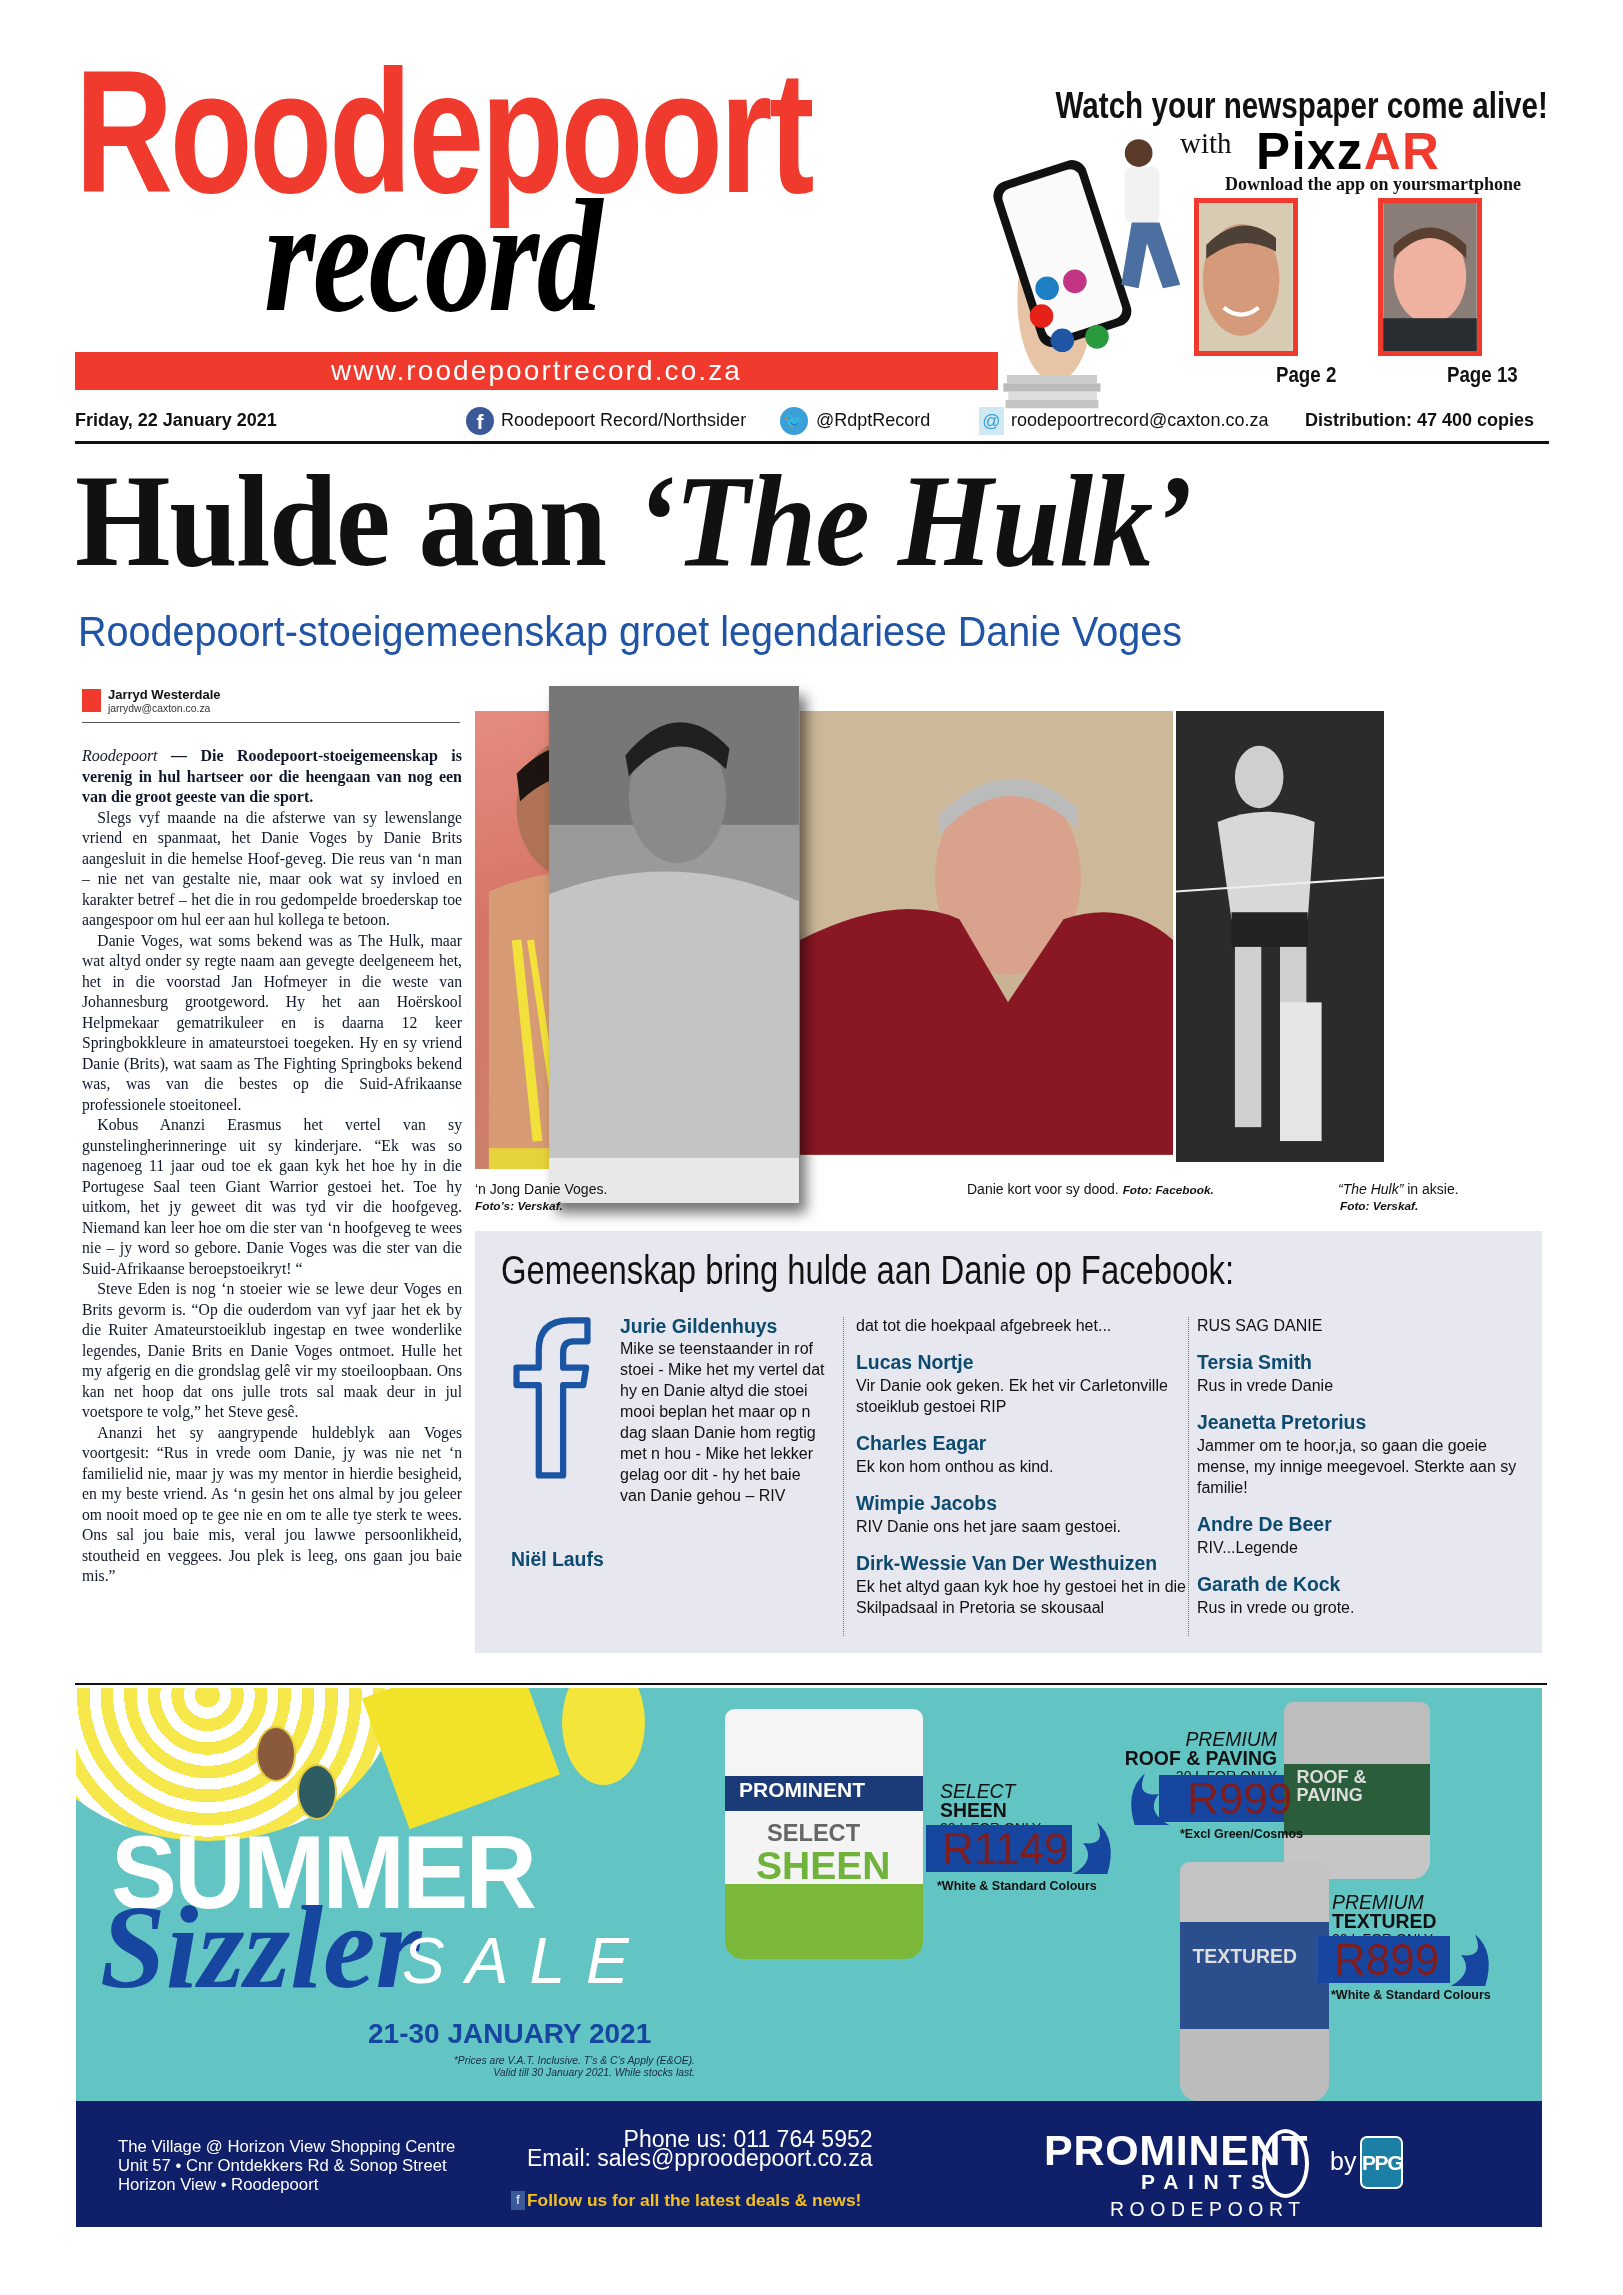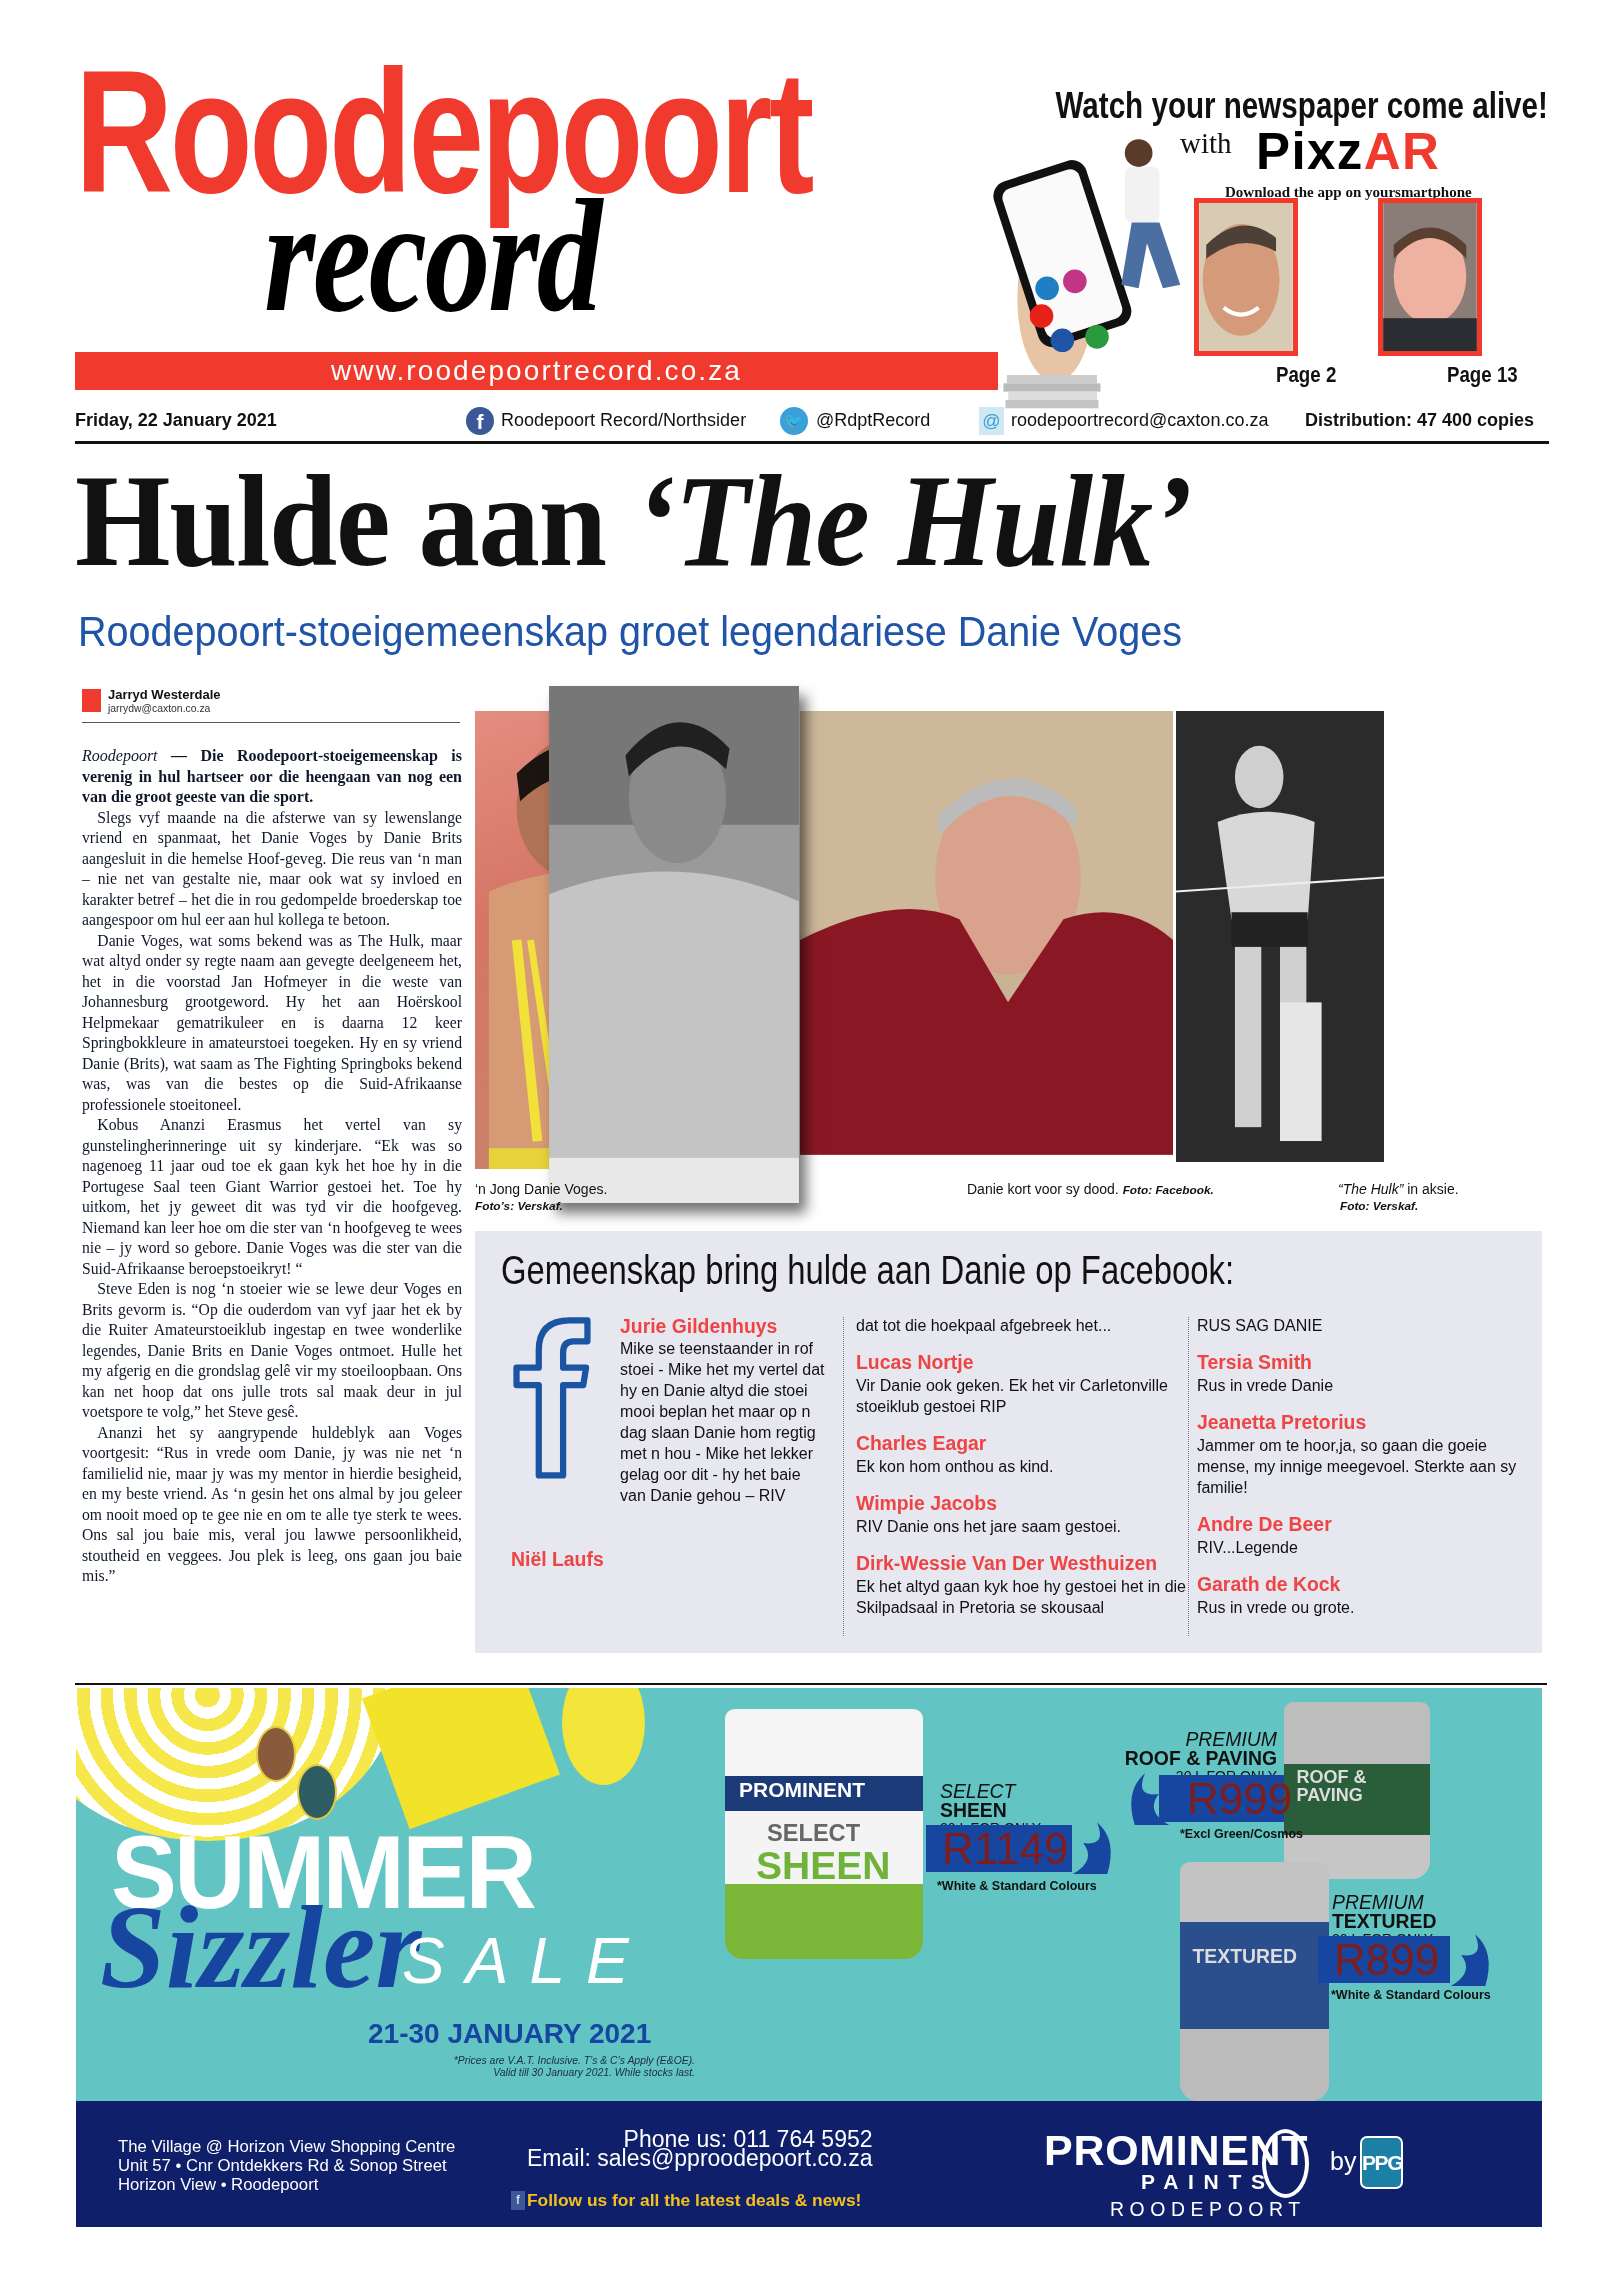--- a/index.html
+++ b/index.html
@@ -18,21 +18,21 @@
   .mast-url { left: 75px; top: 352px; width: 923px; height: 38px; text-align: center; color: #fff;
     font-size: 28px; line-height: 38px; letter-spacing: 2.1px; }
 
   
   .promo-title { left: 1000px; top: 85px; width: 555px; text-align: center; font-weight: 700;
     font-size: 37px; line-height: 42px; white-space: nowrap; transform: scaleX(0.8); transform-origin: center top; }
   .promo-with { left: 1180px; top: 127px; font-family: "Liberation Serif", serif; font-size: 29px; }
   .pixzar { left: 1256px; top: 124px; font-size: 51px; font-weight: 700; letter-spacing: 1.4px; line-height: 56px; }
   .pixzar .pix { color: #000; }
   .pixzar .ar { color: #f03a2e; }
-  .promo-dl { left: 1225px; top: 184px; font-family: "Liberation Serif", serif; font-weight: 700; font-size: 15px; }
+  .promo-dl { left: 1225px; top: 174px; font-family: "Liberation Serif", serif; font-weight: 700; font-size: 18px; }
   .promo-phone { left: 993px; top: 125px; width: 215px; height: 285px; }
   .face-frame { width: 104px; height: 160px; border: 5.6px solid #f03a2e; overflow: hidden; }
   .face1 { left: 1194px; top: 198px; width: 104px; height: 158px; }
   .face2 { left: 1378px; top: 198px; width: 104px; height: 158px; }
   .face-img { width: 100%; height: 100%; }
   .page-lbl { font-weight: 700; font-size: 22px; transform: scaleX(0.85); transform-origin: left top; }
   .pg2 { left: 1276px; top: 362px; }
   .pg13 { left: 1447px; top: 362px; }
   .strip-date { left: 75px; top: 410px; font-weight: 700; font-size: 18px; }
   .strip-fb-icon { left: 466px; top: 407px; width: 28px; height: 28px; border-radius: 50%; background: #3b5998;
@@ -80,21 +80,21 @@
   .cap3 { left: 967px; top: 1180px; }
   .cap4 { left: 1338px; top: 1180px; text-align: center; }
   .cap4c { left: 1340px; top: 1199px; font-weight: 700; font-style: italic; font-size: 11.8px; }
 
   
   .fb-box { left: 475px; top: 1231px; width: 1067px; height: 422px; background: #e7e7f0; }
   .fb-title { left: 501px; top: 1247px; font-size: 40px; line-height: 46px; white-space: nowrap;
     transform: scaleX(0.82); transform-origin: left top; color: #111; }
   .fb-logo { left: 504px; top: 1312px; width: 89px; height: 167px; }
   .fb-col { font-size: 16px; line-height: 21px; color: #111; }
-  .fb-col .nm { color: #ef4444; font-weight: 700; font-size: 19.4px; line-height: 23.6px; margin-top: 11px; }
+  .fb-col .nm { color: #0c4a6e; font-weight: 700; font-size: 19.4px; line-height: 23.6px; margin-top: 11px; }
   .fb-col .nm:first-child { margin-top: 0; }
   .col1 { left: 511px; top: 1315px; width: 319px; }
   .col1 .indent { padding-left: 109px; }
   .col2 { left: 856px; top: 1315px; width: 330px; }
   .col3 { left: 1197px; top: 1315px; width: 333px; }
   .dots1 { left: 843px; top: 1317px; width: 0; height: 319px; border-left: 1.4px dotted #777; }
   .dots2 { left: 1188px; top: 1317px; width: 0; height: 319px; border-left: 1.4px dotted #777; }
 
   .rule-ad { left: 475px; top: 1683px; width: 1072px; height: 2.1px; background: #111; }
   .rule-ad2 { left: 75px; top: 1683px; width: 416px; height: 2.1px; background: #111; }

